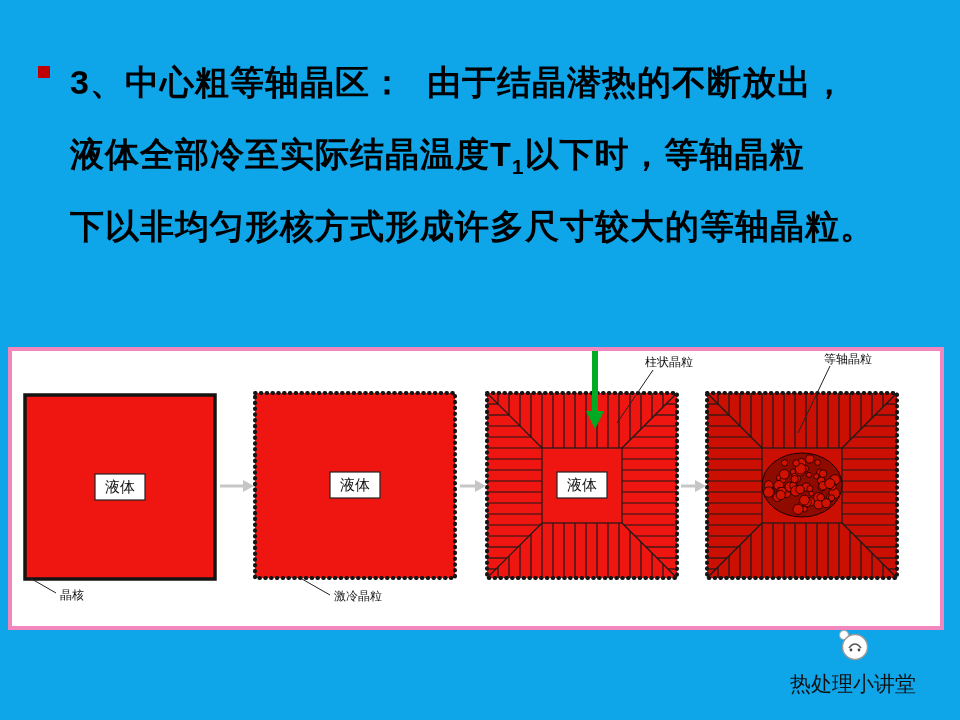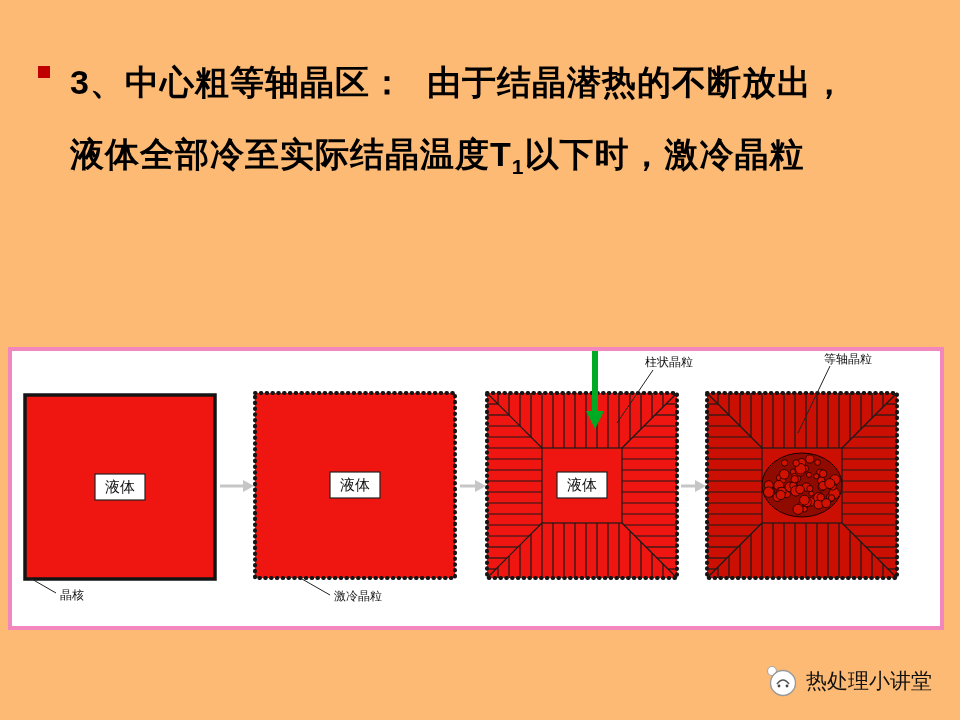--- a/index.html
+++ b/index.html
@@ -9,21 +9,21 @@
     --panel:#f287bd;
     --green:#00aa22;
     --garrow:#c6c6c6;
   }
   *{box-sizing:border-box;}
   html,body{margin:0;padding:0;}
   body{
     width:960px;height:720px;background:#fff;overflow:hidden;
     font-family:"Liberation Sans","DejaVu Sans",sans-serif;
   }
-  .slide{position:relative;width:960px;height:720px;background:#fdba74;}
+  .slide{position:relative;width:960px;height:720px;background:#0ea5e9;}
 
   
   .bullet-square{
     position:absolute;left:38px;top:66px;width:12px;height:12px;
     border:6px solid var(--bullet);background:#fff;
   }
   .text-block{
     position:absolute;left:70px;top:46px;width:868px;
     font-weight:bold;font-size:34px;line-height:72px;color:#000;
     letter-spacing:1px;
@@ -50,40 +50,41 @@
   .leader{stroke:#222;stroke-width:1;}
   .garrow{stroke:var(--garrow);stroke-width:3;}
   .garrowhead{fill:var(--garrow);}
   .green-line{stroke:var(--green);stroke-width:6;}
   .green-head{fill:var(--green);}
   .grainbg{fill:#8f0b00;stroke:#1a0000;stroke-width:1;}
   .grains circle{fill:#cf1202;stroke:#1a0000;stroke-width:0.8;}
 
   
   .watermark{
-    position:absolute;right:28px;bottom:22px;
+    position:absolute;right:44px;bottom:22px;
     display:flex;align-items:center;gap:8px;
-    font-size:21px;color:#111;
+    font-size:21px;color:#111;flex-direction:column;
   }
   .logo{width:34px;height:34px;}
 </style>
 </head>
 <body>
 
 <div class="slide">
 
   <span class="bullet-square"></span>
 
   <div class="text-block">
     <div class="line">
       <span>3、中心粗等轴晶区：</span><span class="heading-gap"></span><span>由于结晶潜热的不断放出，</span>
     </div>
     <div class="line">
-      <span>液体全部冷至实际结晶温度T</span><sub>1</sub><span>以下时，激冷晶粒</span>
+      <span>液体全部冷至实际结晶温度T</span><sub>1</sub><span>以下时，等轴晶粒</span>
     </div>
+    <div class="line">下以非均匀形核方式形成许多尺寸较大的等轴晶粒。</div>
   </div>
 
   <div class="panel">
     <svg class="diag" viewBox="0 0 928 275">
 
       <g>
         <rect class="sq-solid" x="13" y="44" width="190" height="184"></rect>
         <rect class="labelbox" x="83" y="123" width="50" height="26"></rect>
         <text class="boxtext" x="108" y="141">液体</text>
       </g>

